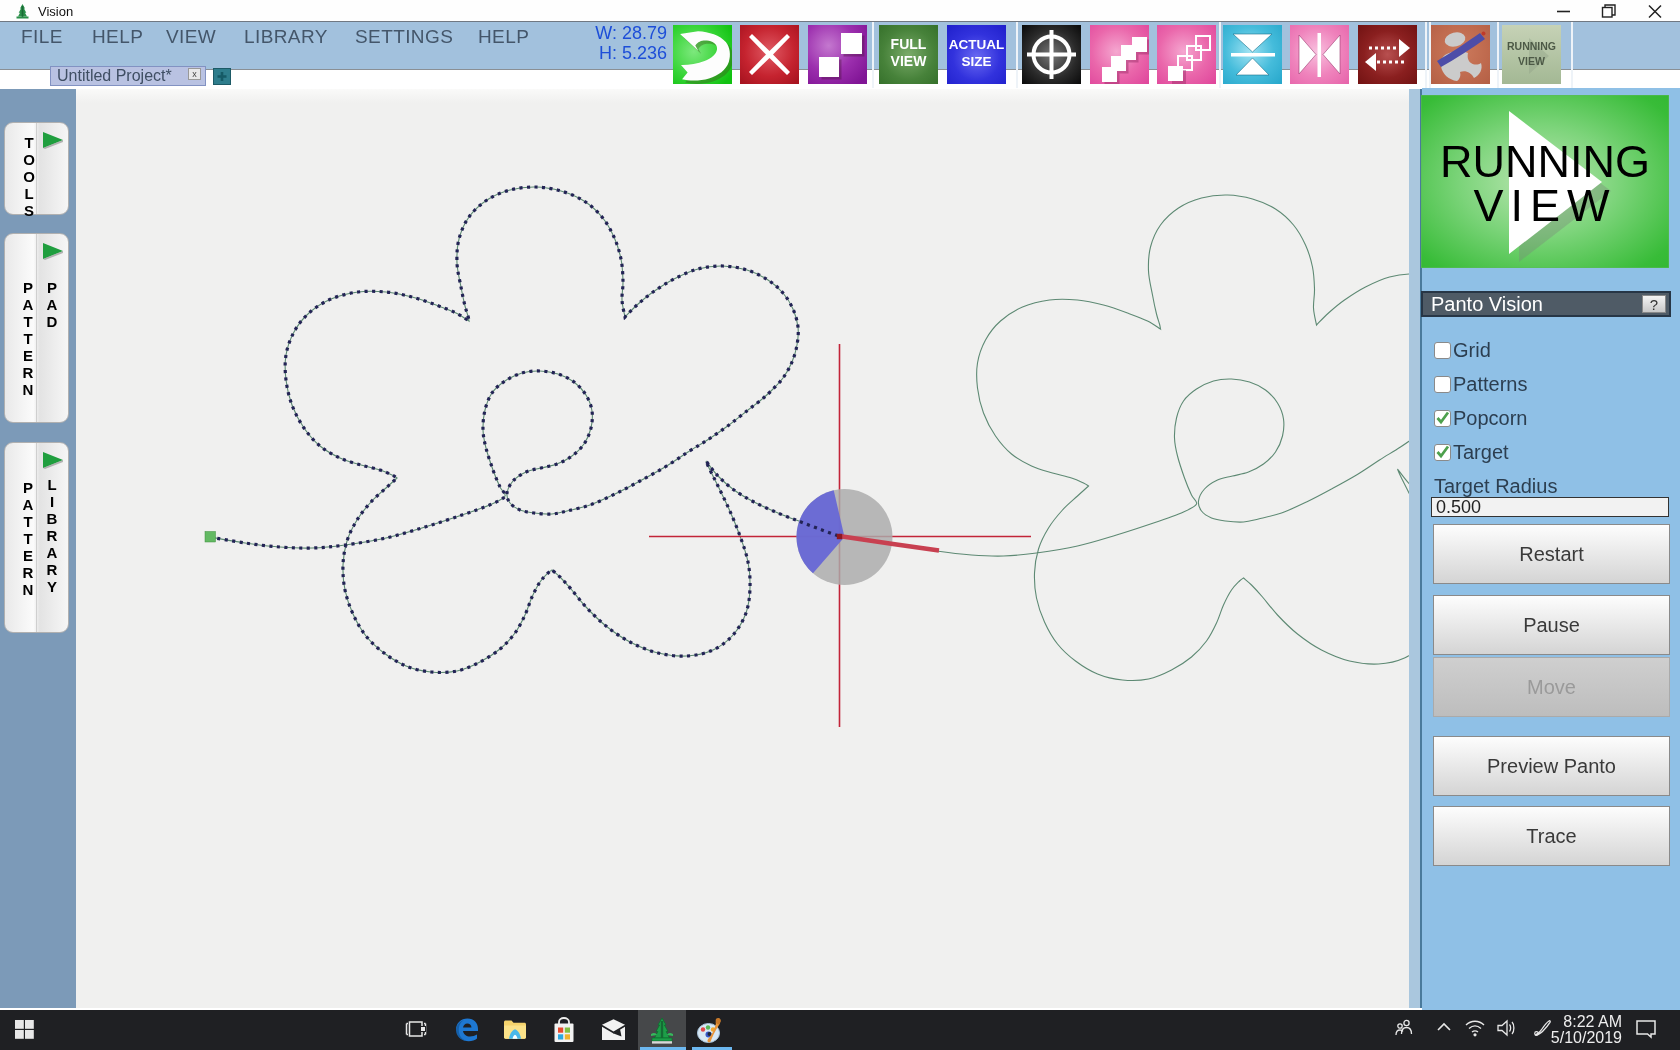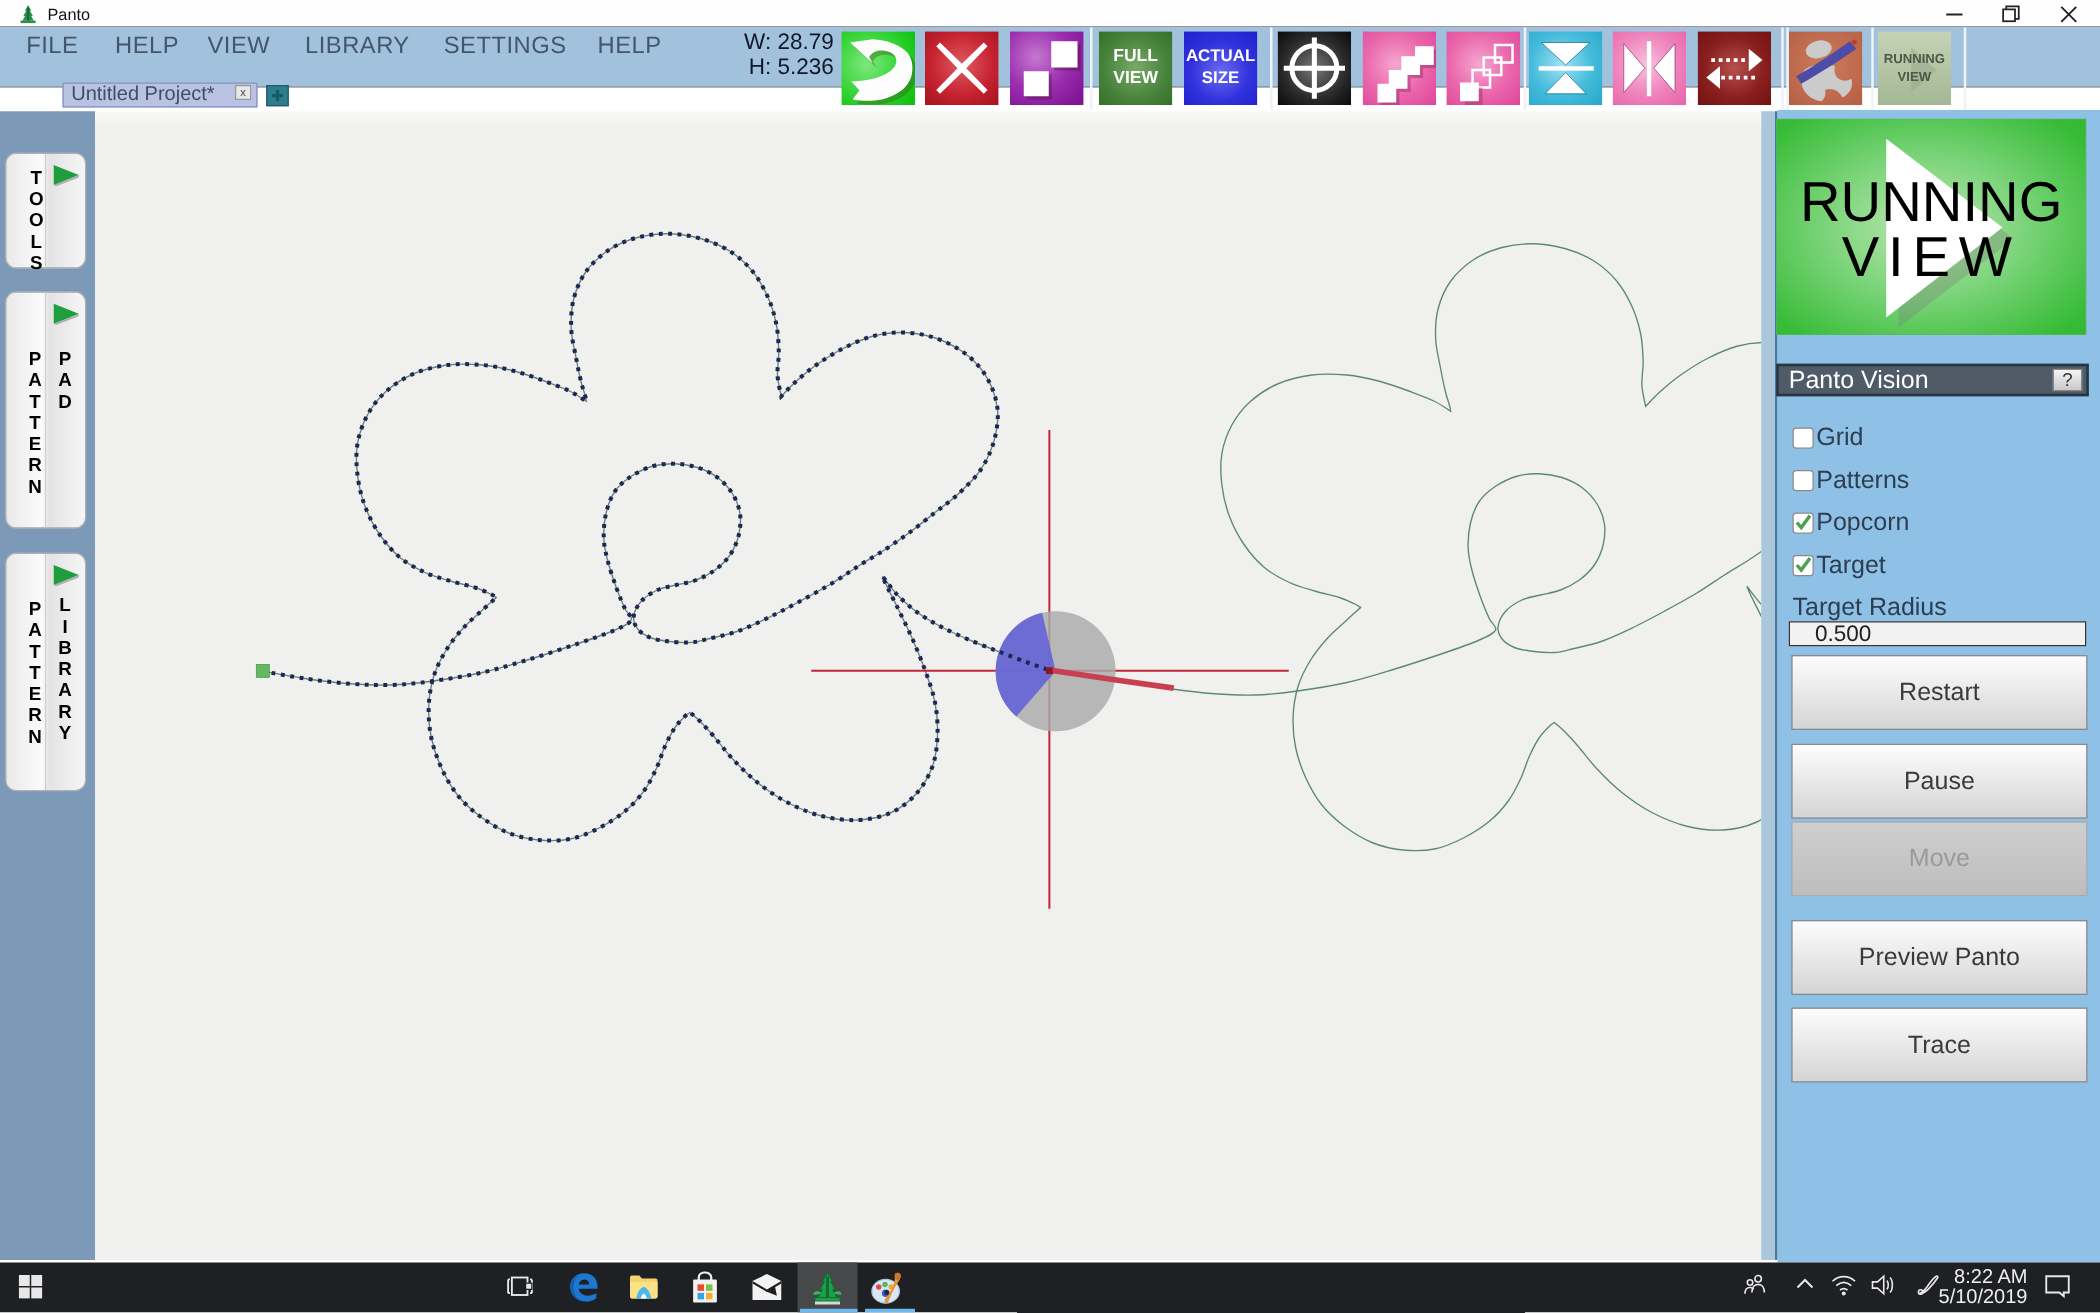--- a/index.html
+++ b/index.html
@@ -1,60 +1,60 @@
 <!DOCTYPE html>
 <html><head><meta charset="utf-8"><style>
 * { margin:0; padding:0; box-sizing:border-box; }
 html,body { width:1680px; height:1050px; overflow:hidden; font-family:"Liberation Sans",sans-serif; background:#fff; position:relative; }
 .titlebar { position:absolute; left:0; top:0; width:1680px; height:22px; background:#fefefe; border-bottom:1px solid #707882; }
 .tbicon { position:absolute; left:14px; top:4px; }
 .tbtitle { position:absolute; left:38px; top:4px; font-size:13px; color:#111; }
 .winbtn { position:absolute; top:0; width:34px; height:22px; }
 .header { position:absolute; left:0; top:22px; width:1680px; height:48px; background:#a2c1dd; border-bottom:1px solid #8a8f94; }
 .menuitem { position:absolute; top:4px; font-size:19px; color:#44566a; letter-spacing:0.4px; }
-.whtxt { position:absolute; top:1px; right:1013px; width:160px; text-align:right; font-size:18px; color:#0f172a; line-height:20px; }
+.whtxt { position:absolute; top:1px; right:1013px; width:160px; text-align:right; font-size:18px; color:#1d4ed8; line-height:20px; }
 .tab { position:absolute; left:50px; top:44px; width:156px; height:20px; background:#b9c2e2; border:1px solid #8292c2; font-size:16px; color:#3f4e63; padding-left:6px; line-height:18px; }
 .tabx { position:absolute; left:137px; top:1px; width:13px; height:12px; background:#e8e8ea; border:1px solid #999; font-size:9px; line-height:10px; text-align:center; color:#444; }
 .plusbtn { position:absolute; left:213px; top:46px; width:18px; height:17px; background:#2e7d8c; border:1px solid #1d5a66; }
 .tbtn { position:absolute; top:3px; width:59px; height:59px; overflow:hidden; }
 .tsep { position:absolute; top:0px; width:2px; height:66px; background:#eef3f8; }
 .sidebar { position:absolute; left:0; top:89px; width:76px; height:919px; background:#7c9ab8; }
 .sbtn { position:absolute; left:4px; width:65px; background:linear-gradient(90deg,#e9e9e9 0%,#fbfbfb 45%,#e3e3e3 55%,#f6f6f6 100%); border:1px solid #b0b0b0; border-radius:9px; }
 .sbsh { position:absolute; left:49%; top:0; width:1px; height:100%; background:#cfcfcf; }
 .sbarr { position:absolute; right:4px; top:8px; }
 .sbl { position:absolute; width:18px; text-align:center; font-size:15px; font-weight:bold; color:#000; line-height:17px; }
 .canvas { position:absolute; left:76px; top:89px; width:1333px; height:919px; background:linear-gradient(180deg,#fafaf9 0,#f0f0ef 14px); }
 .cdiv { position:absolute; left:1409px; top:89px; width:13px; height:919px; background:#aac7de; border-right:2px solid #4a7a9b; }
 .panel { position:absolute; left:1422px; top:88px; width:258px; height:922px; background:#8fc0e6; }
 .rvbig { position:absolute; left:1421px; top:95px; width:248px; height:173px; }
 .pvhdr { position:absolute; left:1421px; top:291px; width:250px; height:26px; background:#4f5b66; border:2px solid #273646; color:#fff; font-size:20px; padding-left:8px; line-height:23px; }
 .pvq { position:absolute; right:3px; top:2px; width:24px; height:18px; background:linear-gradient(#f4f4f4,#c8c8c8); border:1px solid #888; color:#333; font-size:15px; text-align:center; line-height:17px; }
 .ckb { position:absolute; left:1434px; width:17px; height:17px; background:#fff; border:1.5px solid #8a8a8a; border-radius:3px; }
 .ckl { position:absolute; left:1453px; font-size:20px; color:#2c3e50; }
 .trl { position:absolute; left:1434px; top:475px; font-size:20px; color:#2c3e50; }
-.tri { position:absolute; left:1431px; top:497px; width:238px; height:20px; background:#f2f2f2; border:1px solid #333; font-size:18px; font-family:"Liberation Sans",sans-serif; color:#222; padding-left:20px; }
+.tri { position:absolute; left:1431px; top:497px; width:238px; height:20px; background:#f2f2f2; border:1px solid #333; font-size:18px; font-family:"Liberation Sans",sans-serif; color:#222; padding-left:4px; }
 .pbtn { position:absolute; left:1433px; width:237px; height:60px; background:linear-gradient(#fdfdfd,#d4d4d4); border:1px solid #8a8a8a; font-size:20px; color:#3a3a3a; text-align:center; line-height:58px; }
 .pbtn.dis { background:linear-gradient(#cfcfcf,#bdbdbd); color:#9a9a9a; border-color:#aaa; }
 .taskbar { position:absolute; left:0; top:1010px; width:1680px; height:40px; background:#1f2023; }
 .startbtn { position:absolute; left:15px; top:10px; }
 .searchbox { position:absolute; left:48px; top:3px; width:344px; height:35px; background:#f3f3f5; border:1px solid #8a8a8a; }
 .searchtxt { position:absolute; left:48px; top:8px; font-size:15px; color:#3c3c3c; }
 .tki { position:absolute; top:7px; }
 .appactive { position:absolute; left:638px; top:0; width:48px; height:40px; background:#46484a; }
 .ul { position:absolute; top:37px; height:3px; background:#6cb8f0; }
 .clock { position:absolute; right:58px; top:4px; text-align:right; font-size:16px; color:#eee; line-height:15.5px; }
 </style></head>
 <body>
 <div class="titlebar">
   <svg class="tbicon" width="17" height="15" viewBox="0 0 17 15">
       <path d="M8.5 0 L11 4.5 L10 4.5 L12.3 8.7 L11 8.7 L13 12.5 L4 12.5 L6 8.7 L4.7 8.7 L7 4.5 L6 4.5 Z" fill="#2a8f4a"></path>
       <rect x="7.7" y="2" width="1.6" height="11.5" fill="#1a6a36"></rect>
       <rect x="2.5" y="12.5" width="12" height="2" fill="#2a8f4a"></rect>
     </svg>
-  <span class="tbtitle">Panto</span>
+  <span class="tbtitle">Vision</span>
   <svg class="winbtn" style="left:1546px" width="34" height="22" viewBox="0 0 34 22">
       <line x1="11" y1="11.5" x2="24" y2="11.5" stroke="#222" stroke-width="1.6"></line>
     </svg>
   <svg class="winbtn" style="left:1592px" width="34" height="22" viewBox="0 0 34 22">
       <rect x="10.5" y="7.5" width="9.5" height="9.5" fill="none" stroke="#222" stroke-width="1.4"></rect>
       <path d="M13 7.5 L13 5 L23 5 L23 15 L20 15" fill="none" stroke="#222" stroke-width="1.4"></path>
     </svg>
   <svg class="winbtn" style="left:1638px" width="34" height="22" viewBox="0 0 34 22">
       <path d="M11 5.5 L23 17.5 M23 5.5 L11 17.5" stroke="#222" stroke-width="1.5"></path>
     </svg>

